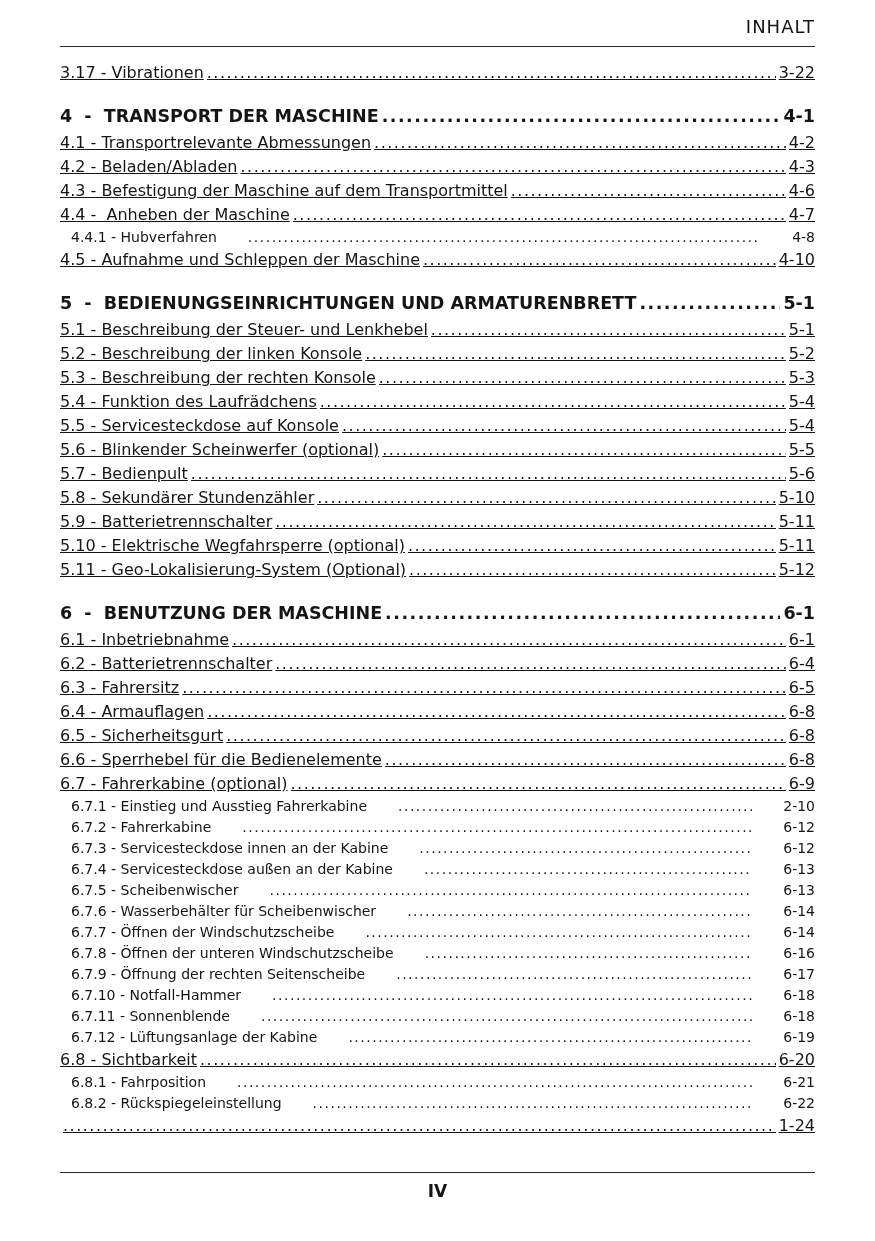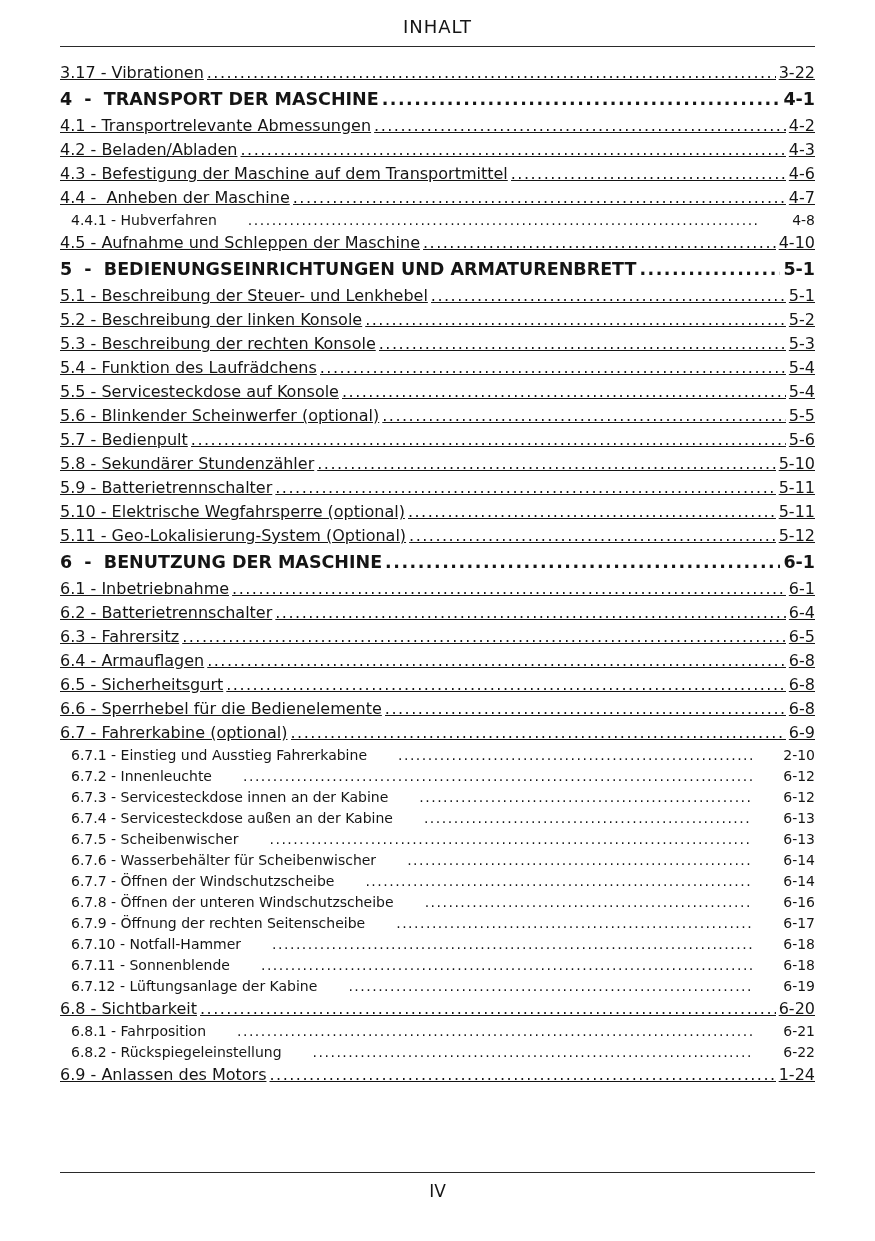--- a/index.html
+++ b/index.html
@@ -10,21 +10,21 @@
     background: #ffffff;
     color: #151515;
     font-family: "DejaVu Sans", "Liberation Sans", sans-serif;
     overflow: hidden;
   }
   .page {
     padding: 14px 60px 0 60px;
   }
   .page-header { margin-bottom: 4px; }
   .header-title {
-    text-align: center;
+    text-align: right;
     font-size: 18px;
     letter-spacing: 1px;
     line-height: 26px;
   }
   .rule {
     border-bottom: 1.5px solid #2a2a2a;
   }
   .page-header .rule { margin-top: 6px; margin-bottom: 14px; }
 
   .toc-list { }
@@ -40,39 +40,40 @@
   .toc-row.subitem {
     font-size: 14px;
     line-height: 21px;
     padding-left: 11px;
     gap: 28px;
   }
   .toc-row.section {
     font-size: 17.5px;
     font-weight: bold;
     line-height: 26px;
-    margin-top: 1px;
+    margin-top: 18px;
     margin-bottom: 2px;
   }
   .title { white-space: pre; }
   .dots {
     flex: 1 1 auto;
     overflow: hidden;
     white-space: nowrap;
     letter-spacing: 1.5px;
     margin: 0 3px;
     min-width: 12px;
   }
   .pagenum { white-space: nowrap; }
 
   .page-footer {
     position: absolute;
     left: 60px;
     right: 60px;
     bottom: 40px;
+    font-weight: bold;
   }
   .footer-label {
     text-align: center;
     font-size: 17px;
     padding-top: 8px;
   }
 </style>
 </head>
 <body>
 
@@ -223,21 +224,21 @@
     <span class="title">6.7 - Fahrerkabine (optional)</span>
     <span class="dots">............................................................................................................................................................................................................................................................................................................</span>
     <span class="pagenum">6-9</span>
   </div>
       <div class="toc-row subitem">
     <span class="title">6.7.1 - Einstieg und Ausstieg Fahrerkabine</span>
     <span class="dots">............................................................................................................................................................................................................................................................................................................</span>
     <span class="pagenum">2-10</span>
   </div>
       <div class="toc-row subitem">
-    <span class="title">6.7.2 - Innenleuchte</span>
+    <span class="title">6.7.2 - Fahrerkabine</span>
     <span class="dots">............................................................................................................................................................................................................................................................................................................</span>
     <span class="pagenum">6-12</span>
   </div>
       <div class="toc-row subitem">
     <span class="title">6.7.3 - Servicesteckdose innen an der Kabine</span>
     <span class="dots">............................................................................................................................................................................................................................................................................................................</span>
     <span class="pagenum">6-12</span>
   </div>
       <div class="toc-row subitem">
     <span class="title">6.7.4 - Servicesteckdose außen an der Kabine</span>
@@ -293,21 +294,20 @@
     <span class="title">6.8.1 - Fahrposition</span>
     <span class="dots">............................................................................................................................................................................................................................................................................................................</span>
     <span class="pagenum">6-21</span>
   </div>
       <div class="toc-row subitem">
     <span class="title">6.8.2 - Rückspiegeleinstellung</span>
     <span class="dots">............................................................................................................................................................................................................................................................................................................</span>
     <span class="pagenum">6-22</span>
   </div>
       <div class="toc-row item">
-    <span class="title">6.9 - Anlassen des Motors</span>
     <span class="dots">............................................................................................................................................................................................................................................................................................................</span>
     <span class="pagenum">1-24</span>
   </div>
     </div>
 
 </div>
 
 <div class="page-footer">
   <div class="rule"></div>
   <div class="footer-label">IV</div>

